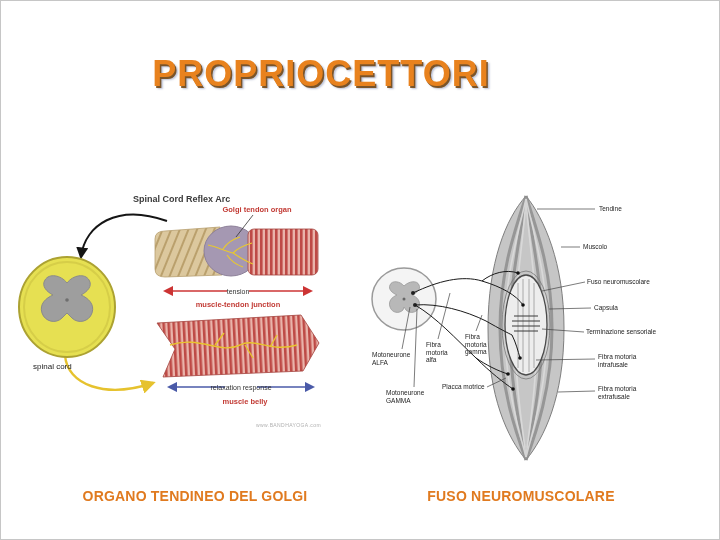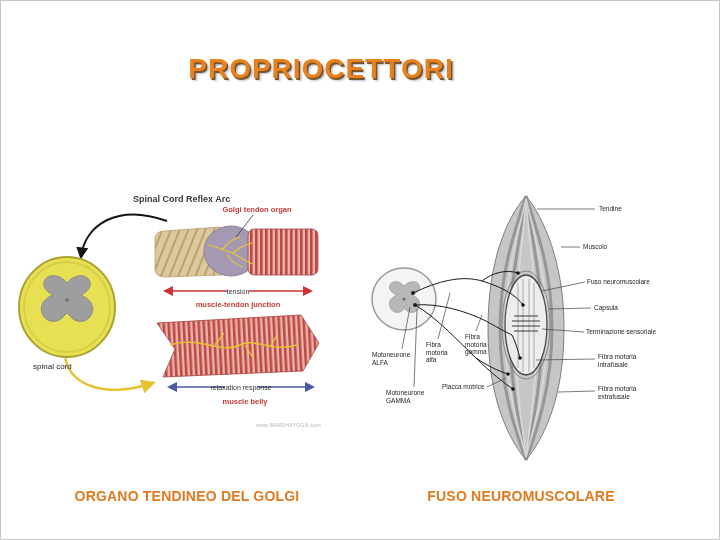--- a/index.html
+++ b/index.html
@@ -3,32 +3,32 @@
 <meta charset="utf-8">
 <style>
   html,body{margin:0;padding:0;background:#fff;}
   .slide{
     position:relative;width:720px;height:540px;background:#fff;
     border:1px solid #c6c6c6;box-sizing:border-box;overflow:hidden;
     font-family:"Liberation Sans",sans-serif;
   }
   .title{
     position:absolute;left:0;top:52px;width:640px;margin:0;
-    text-align:center;font-size:28px;font-weight:bold;letter-spacing:1px;
+    text-align:center;font-size:36px;font-weight:bold;letter-spacing:1px;
     color:var(--color-title,#E8821E);
     text-shadow:1.5px 1.5px 0 rgba(110,65,10,.85), 3px 3px 2px rgba(60,80,140,.35);
   }
   .diagram{position:absolute;}
   .diagram.left{left:4px;top:186px;width:330px;height:260px;}
   .diagram.right{left:365px;top:192px;width:300px;height:270px;}
   .caption{
     position:absolute;top:487px;font-size:14px;font-weight:bold;text-align:center;
     color:var(--color-caption,#E07A1F);letter-spacing:.2px;
   }
-  .caption-left{left:46px;width:280px;}
+  .caption-left{left:54px;width:280px;}
   .caption-right{left:400px;width:240px;}
   
   svg text{font-family:"Liberation Sans",sans-serif;}
   .t-head{font-size:9px;font-weight:bold;fill:#3a3a3a;}
   .t-red{font-size:7.5px;font-weight:bold;fill:var(--color-red_label,#C23A34);}
   .t-dark{font-size:7px;fill:#333;}
   .t-small{font-size:8px;fill:#222;}
   .t-mark{font-size:5px;fill:#b0b0b0;letter-spacing:.4px;}
   
   .rlbl{

